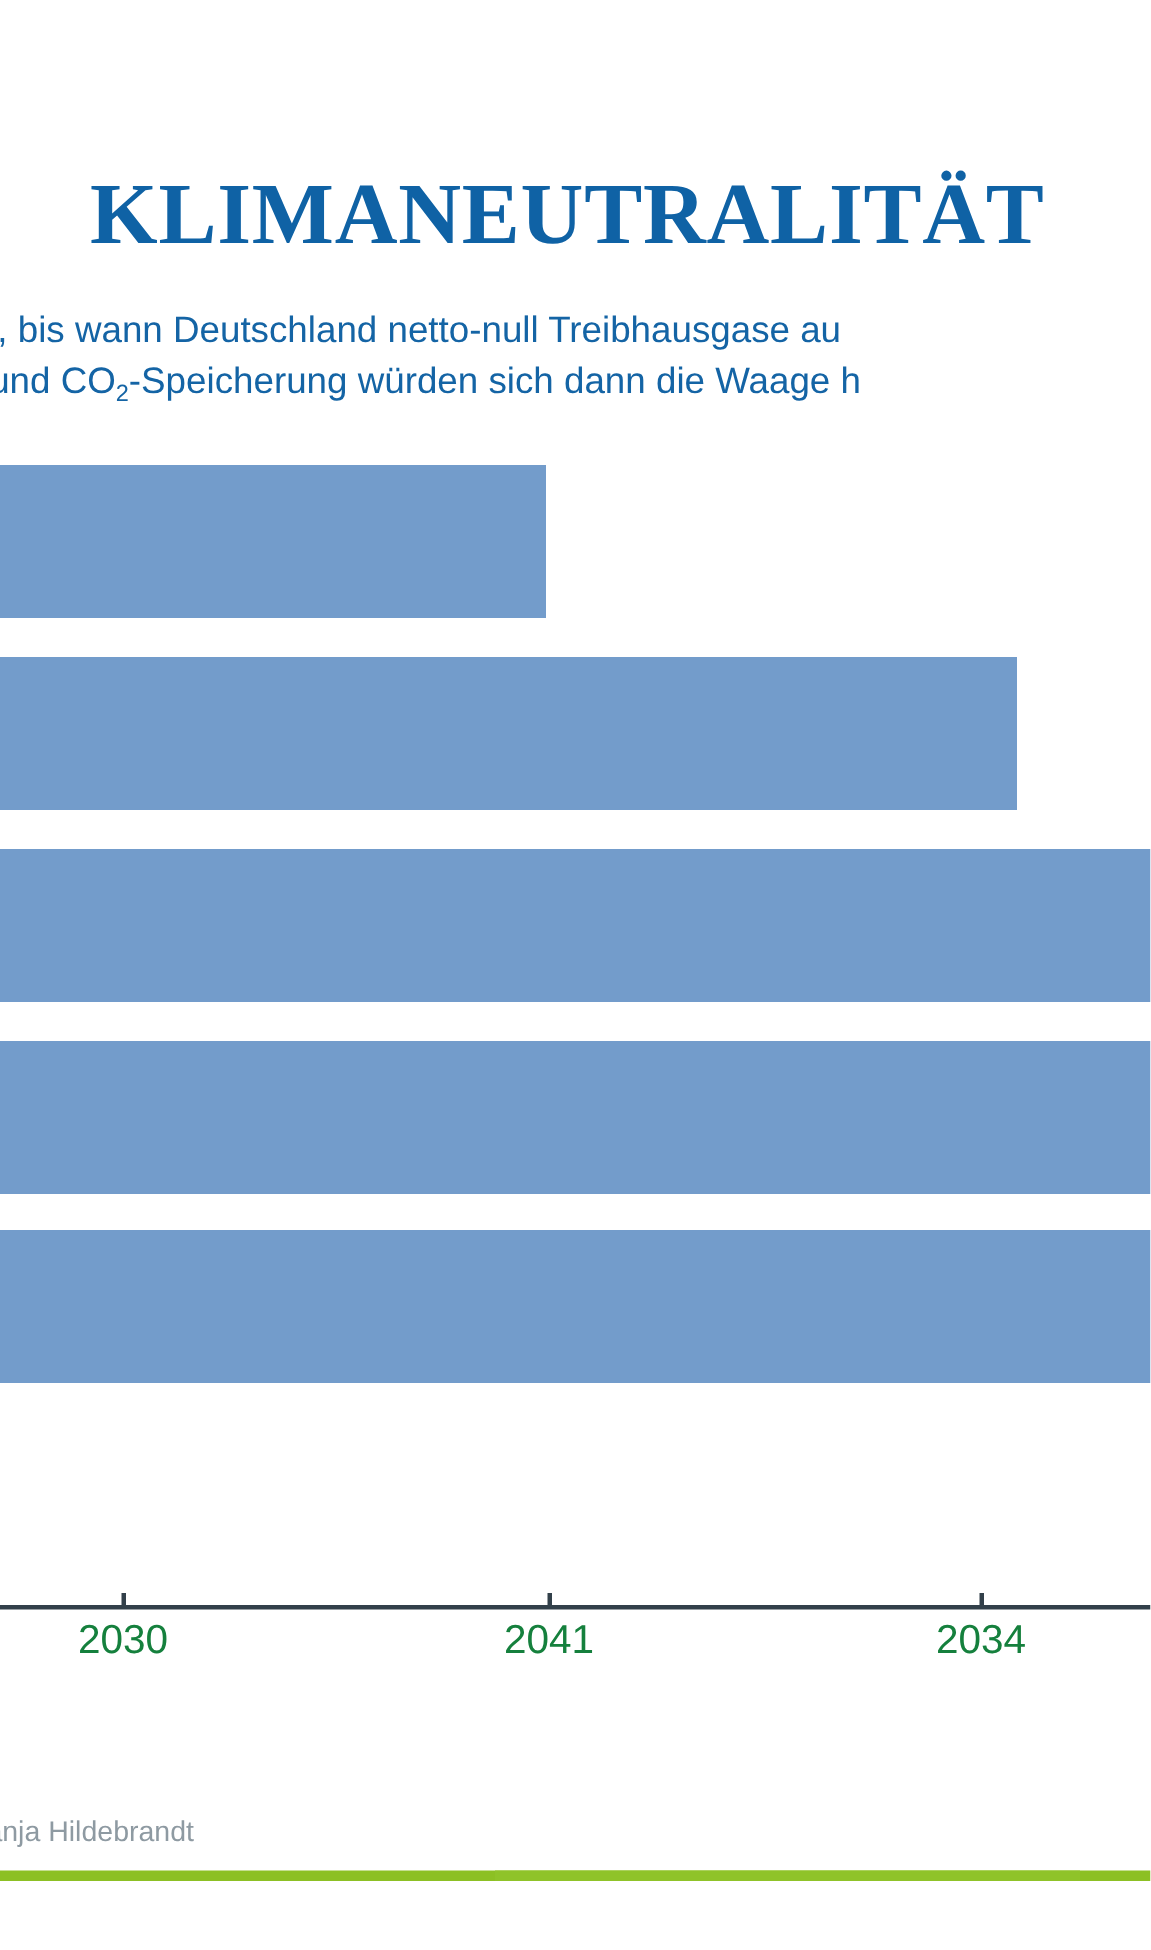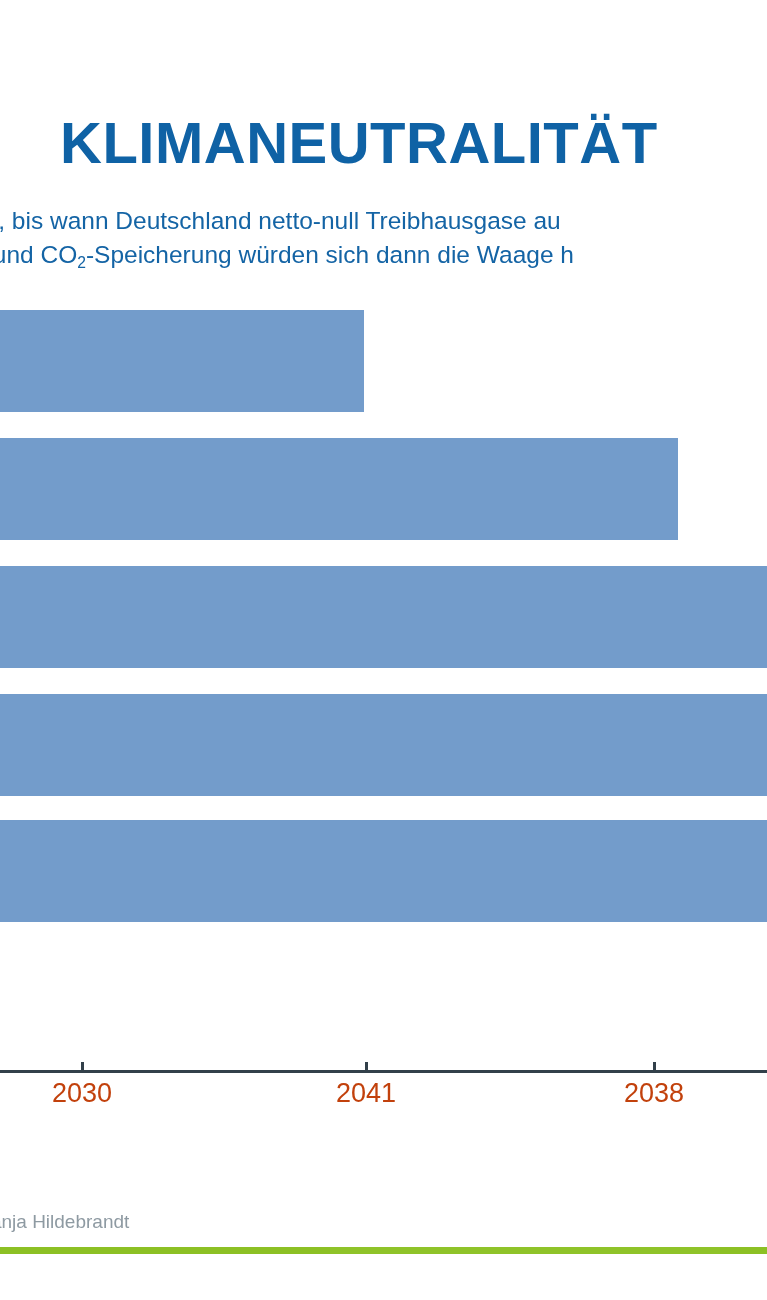--- a/index.html
+++ b/index.html
@@ -32,21 +32,21 @@
     position: absolute;
     left: 60px;
     top: 112px;
     width: 660px;
     font-size: 58px;
     line-height: 62px;
     font-weight: 700;
     letter-spacing: 0.5px;
     color: #0f62a5;
     white-space: nowrap;
-    font-family: Liberation Sans, sans-serif;
+    font-family: Liberation Serif, serif;
   }
 
   .subtitle {
     position: absolute;
     left: -74px;
     top: 204px;
     width: 920px;
     color: #1464a5;
     font-size: 24.5px;
     line-height: 34px;
@@ -105,21 +105,21 @@
     position: absolute;
     top: 0px;
     width: 3px;
     height: 9px;
     background: #32404a;
   }
   .tick-label {
     position: absolute;
     top: 16px;
     font-size: 27px;
-    color: #c2410c;
+    color: #15803d;
     transform: translateX(-50%);
     font-family: "Liberation Sans", "DejaVu Sans", sans-serif;
     white-space: nowrap;
   }
 
   .credit {
     position: absolute;
     left: -58px;
     top: 1211px;
     font-size: 19px;
@@ -177,21 +177,21 @@
 
   <div id="axis">
     <div class="axis-line"></div>
 
     <div class="tick" style="left:81px;"></div>
     <div class="tick" style="left:365px;"></div>
     <div class="tick" style="left:653px;"></div>
 
     <div class="tick-label" style="left:82px;">2030</div>
     <div class="tick-label" style="left:366px;">2041</div>
-    <div class="tick-label" style="left:654px;">2038</div>
+    <div class="tick-label" style="left:654px;">2034</div>
   </div>
 
   <div class="credit">ive | Tanja Hildebrandt</div>
 
   <div class="green-rule">
     <div class="green-rule-seg"></div>
   </div>
 
 </div>
 

